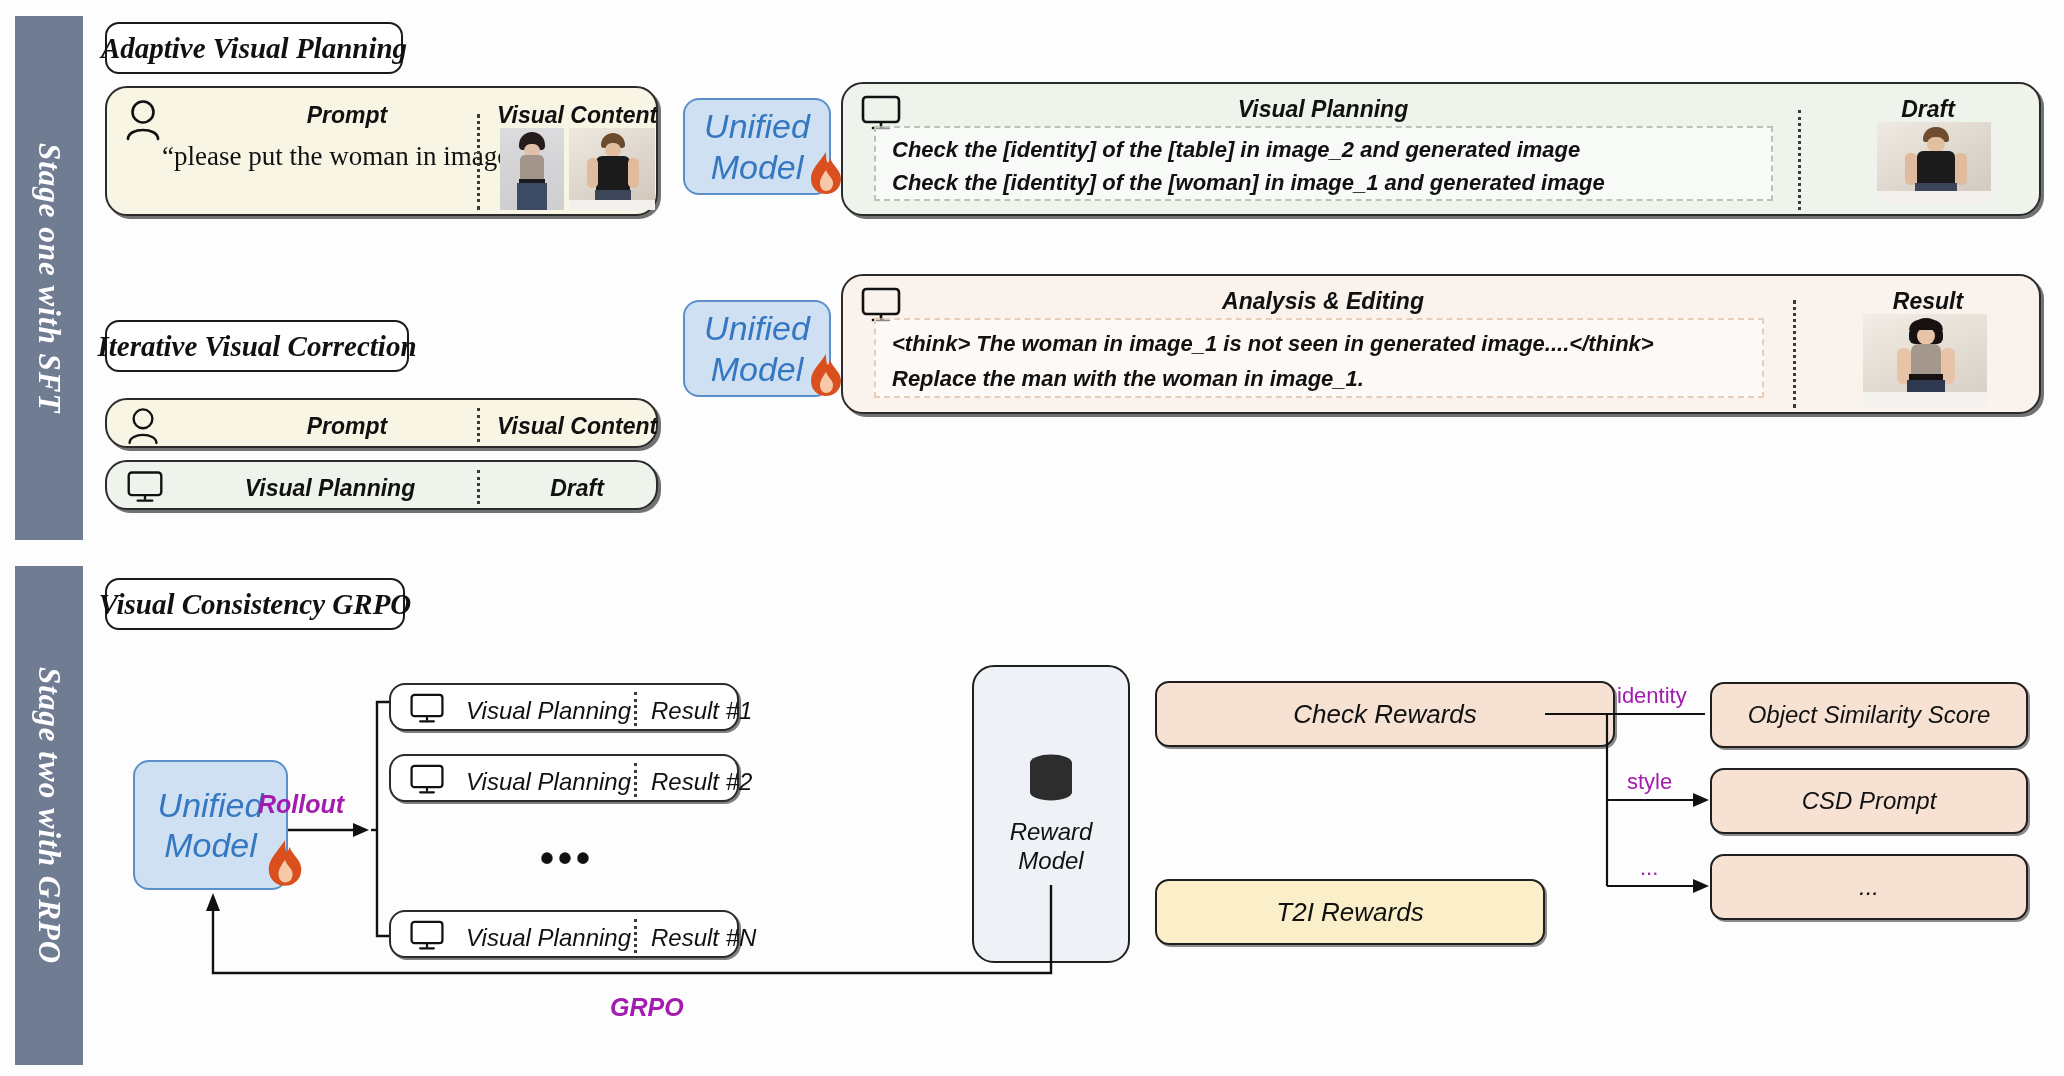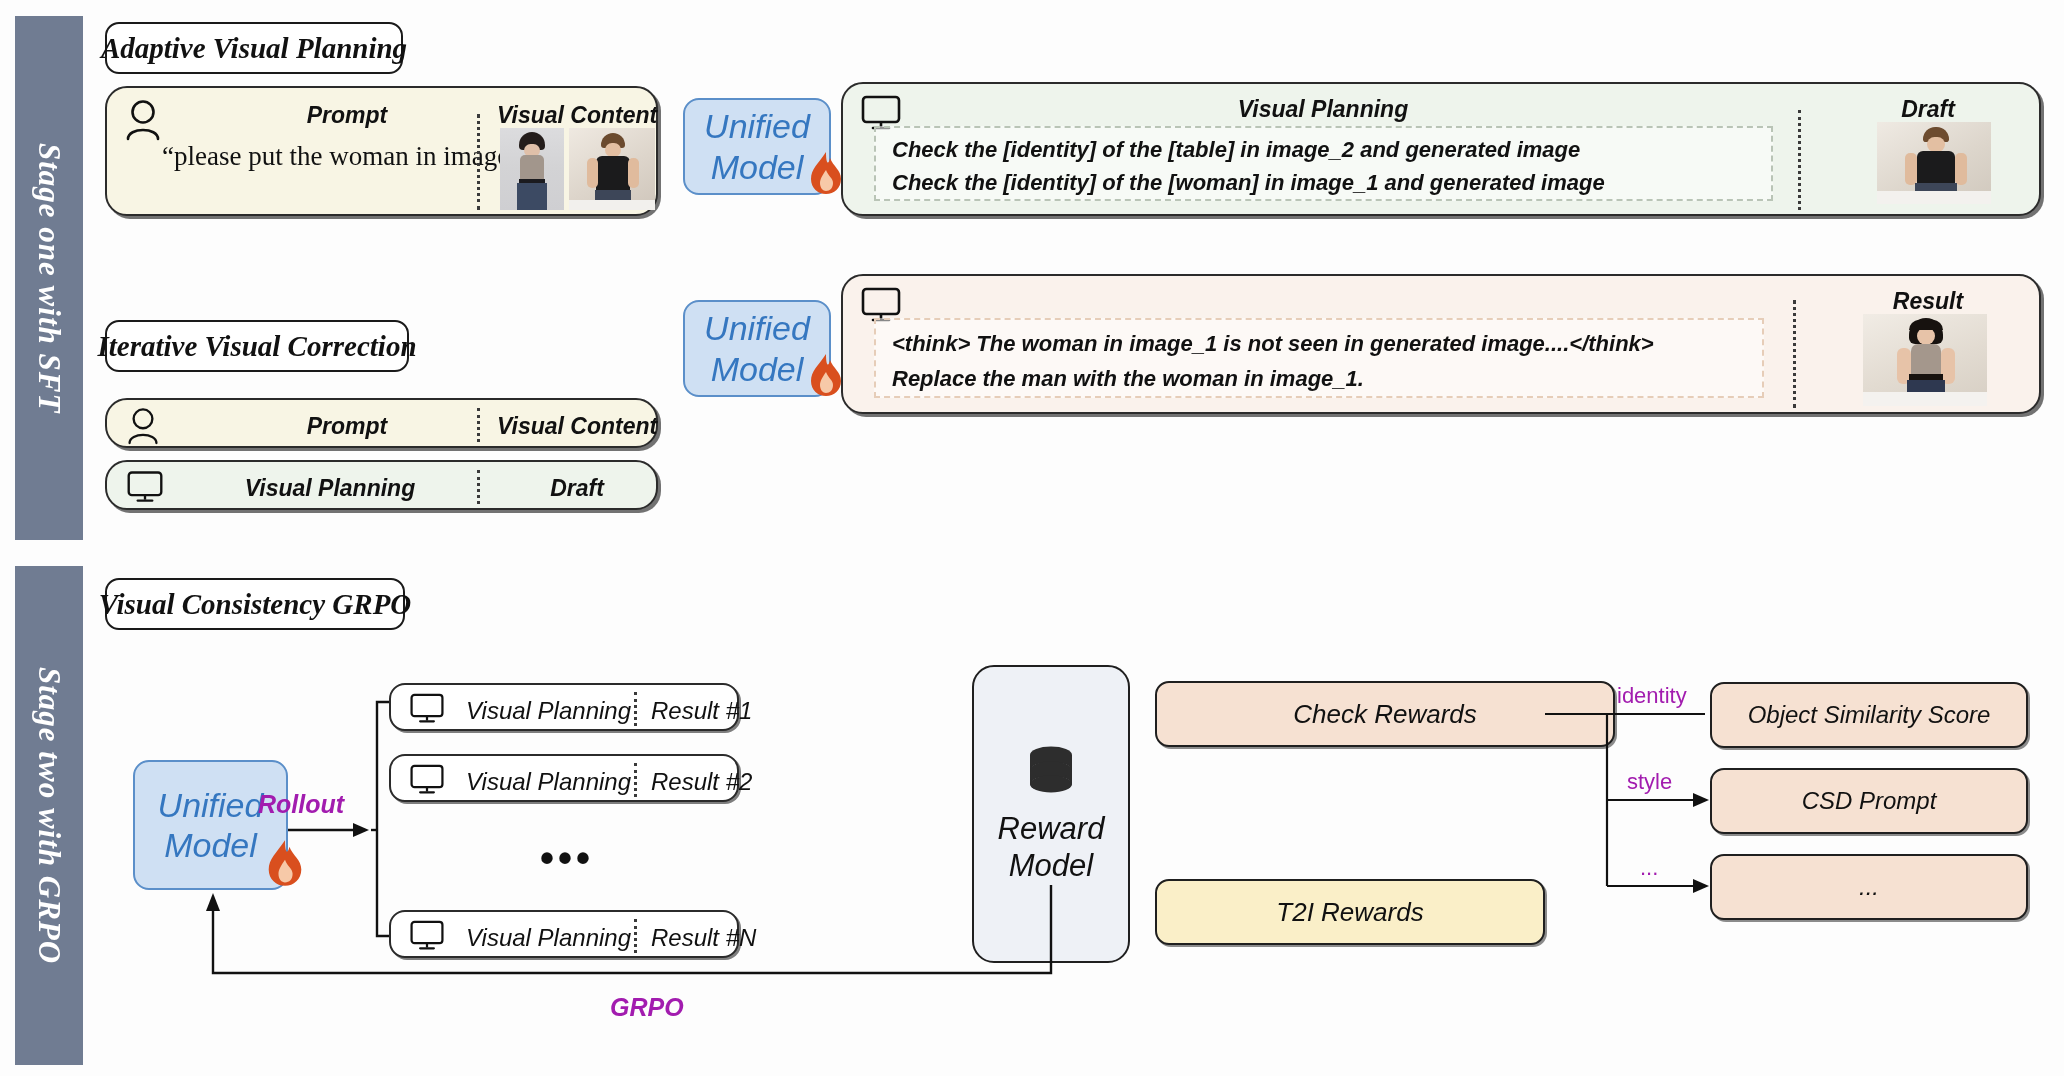--- a/index.html
+++ b/index.html
@@ -112,21 +112,21 @@
   .reward-box {
     position: absolute;
     background: #eef1f6;
     border: 2.5px solid #1f1f1f;
     border-radius: 22px;
     display: flex; flex-direction: column;
     align-items: center; justify-content: center;
   }
   .reward-box .rtext {
     font-family: "Liberation Sans", sans-serif;
-    font-style: italic; font-size: 31px; color: #111;
+    font-style: italic; font-size: 24px; color: #111;
     text-align: center; line-height: 1.2; margin-top: 14px;
   }
 
   
   .rollout-row {
     position: absolute;
     border: 2.5px solid #2b2b2b;
     border-radius: 16px;
     background: #ffffff;
     box-shadow: 2px 2px 0 rgba(0,0,0,0.5);
@@ -303,20 +303,21 @@
 </span>
 
 <div class="panel peach" style="left:841px; top:274px; width:1200px; height:140px;">
   <span class="abs" style="left:17px; top:10px;">
     <svg width="42" height="38" viewBox="0 0 42 38">
       <rect x="3" y="3" width="36" height="25" rx="3.5" fill="none" stroke="#111" stroke-width="2.6"></rect>
       <line x1="21" y1="28" x2="21" y2="33" stroke="#111" stroke-width="2.6"></line>
       <line x1="13" y1="34" x2="29" y2="34" stroke="#111" stroke-width="2.6" stroke-linecap="round"></line>
     </svg>
   </span>
+  <div class="abs sec-head" style="left:300px; top:12px; width:360px;">Analysis &amp; Editing</div>
 
   <div class="dashed-box peachline" style="left:31px; top:42px; width:890px; height:80px;">
     <div class="abs plan-line" style="left:16px; top:11px;">&lt;think&gt; The woman in image_1 is not seen in generated image....&lt;/think&gt;</div>
     <div class="abs plan-line" style="left:16px; top:46px;">Replace the man with the woman in image_1.</div>
   </div>
 
   <div class="divider-dotted" style="left:950px; top:24px; height:108px;"></div>
 
   <div class="abs sec-head" style="left:1000px; top:12px; width:170px;">Result</div>
   <div class="photo" style="left:1020px; top:38px; width:124px; height:92px; background:linear-gradient(160deg,#f1ece5 0%,#e2dbd1 55%,#d6cec3 100%);">

